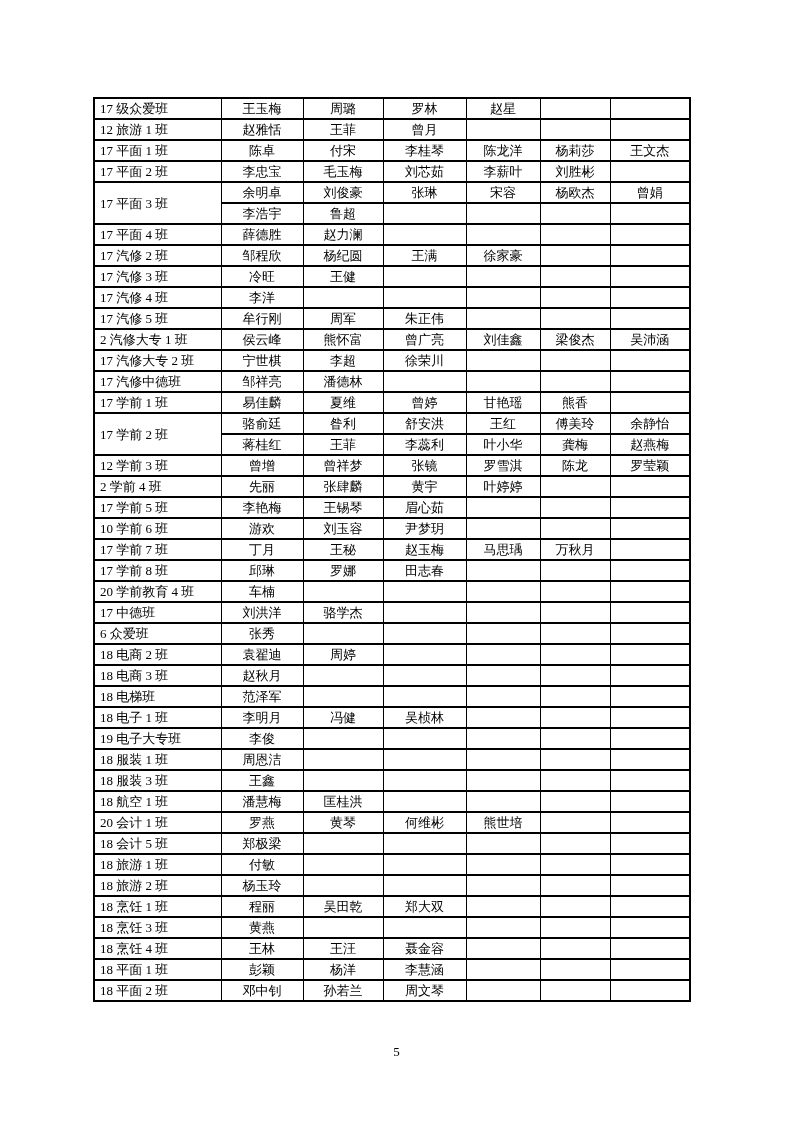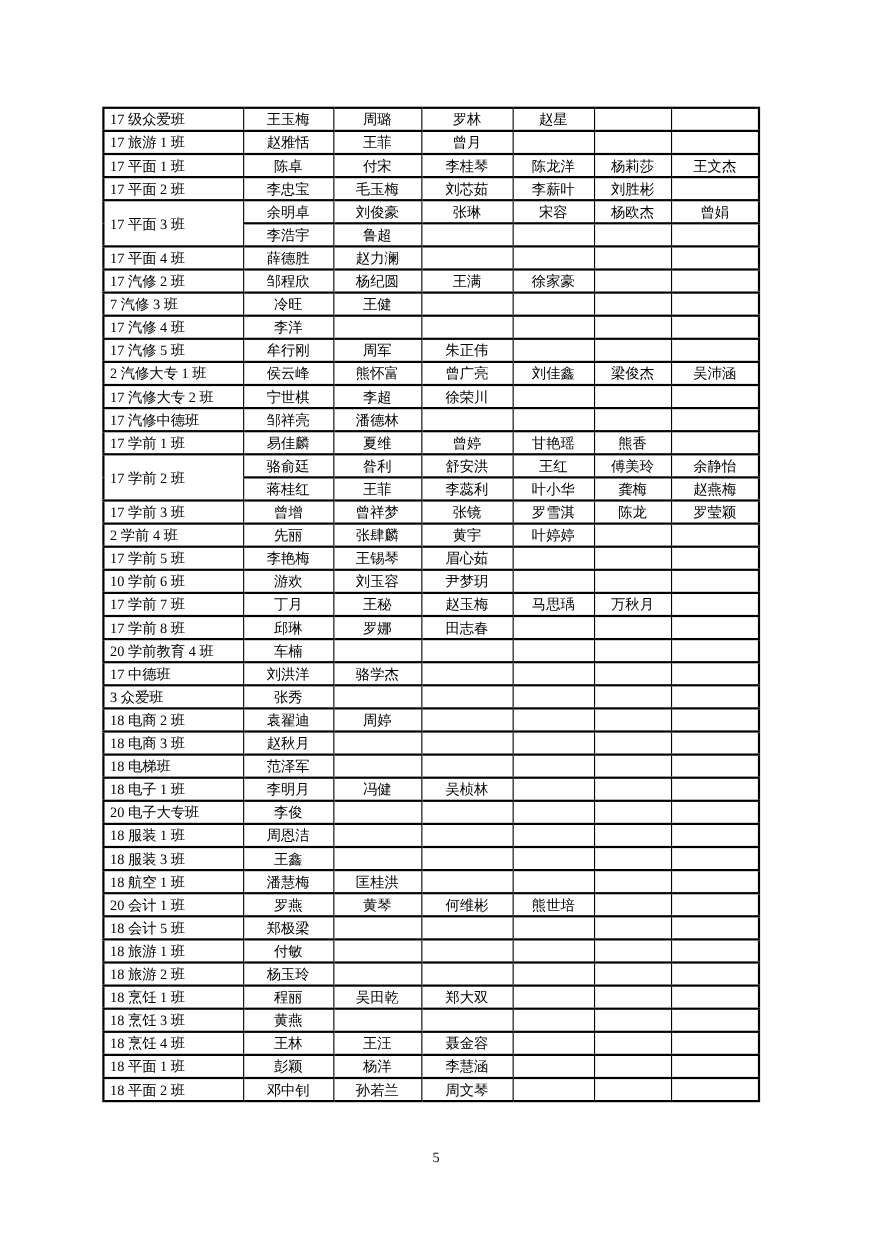--- a/index.html
+++ b/index.html
@@ -76,21 +76,21 @@
           <tr>
             <td class="class-cell">17 级众爱班</td>
             <td class="name-cell">王玉梅</td>
             <td class="name-cell">周璐</td>
             <td class="name-cell">罗林</td>
             <td class="name-cell">赵星</td>
             <td class="name-cell"></td>
             <td class="name-cell"></td>
           </tr>
           <tr>
-            <td class="class-cell">17 旅游 1 班</td>
+            <td class="class-cell">12 旅游 1 班</td>
             <td class="name-cell">赵雅恬</td>
             <td class="name-cell">王菲</td>
             <td class="name-cell">曾月</td>
             <td class="name-cell"></td>
             <td class="name-cell"></td>
             <td class="name-cell"></td>
           </tr>
           <tr>
             <td class="class-cell">17 平面 1 班</td>
             <td class="name-cell">陈卓</td>
@@ -138,21 +138,21 @@
           <tr>
             <td class="class-cell">17 汽修 2 班</td>
             <td class="name-cell">邹程欣</td>
             <td class="name-cell">杨纪圆</td>
             <td class="name-cell">王满</td>
             <td class="name-cell">徐家豪</td>
             <td class="name-cell"></td>
             <td class="name-cell"></td>
           </tr>
           <tr>
-            <td class="class-cell">7 汽修 3 班</td>
+            <td class="class-cell">17 汽修 3 班</td>
             <td class="name-cell">冷旺</td>
             <td class="name-cell">王健</td>
             <td class="name-cell"></td>
             <td class="name-cell"></td>
             <td class="name-cell"></td>
             <td class="name-cell"></td>
           </tr>
           <tr>
             <td class="class-cell">17 汽修 4 班</td>
             <td class="name-cell">李洋</td>
@@ -218,21 +218,21 @@
           </tr>
           <tr>
             <td class="name-cell">蒋桂红</td>
             <td class="name-cell">王菲</td>
             <td class="name-cell">李蕊利</td>
             <td class="name-cell">叶小华</td>
             <td class="name-cell">龚梅</td>
             <td class="name-cell">赵燕梅</td>
           </tr>
           <tr>
-            <td class="class-cell">17 学前 3 班</td>
+            <td class="class-cell">12 学前 3 班</td>
             <td class="name-cell">曾增</td>
             <td class="name-cell">曾祥梦</td>
             <td class="name-cell">张镜</td>
             <td class="name-cell">罗雪淇</td>
             <td class="name-cell">陈龙</td>
             <td class="name-cell">罗莹颖</td>
           </tr>
           <tr>
             <td class="class-cell">2 学前 4 班</td>
             <td class="name-cell">先丽</td>
@@ -290,21 +290,21 @@
           <tr>
             <td class="class-cell">17 中德班</td>
             <td class="name-cell">刘洪洋</td>
             <td class="name-cell">骆学杰</td>
             <td class="name-cell"></td>
             <td class="name-cell"></td>
             <td class="name-cell"></td>
             <td class="name-cell"></td>
           </tr>
           <tr>
-            <td class="class-cell">3 众爱班</td>
+            <td class="class-cell">6 众爱班</td>
             <td class="name-cell">张秀</td>
             <td class="name-cell"></td>
             <td class="name-cell"></td>
             <td class="name-cell"></td>
             <td class="name-cell"></td>
             <td class="name-cell"></td>
           </tr>
           <tr>
             <td class="class-cell">18 电商 2 班</td>
             <td class="name-cell">袁翟迪</td>
@@ -335,21 +335,21 @@
           <tr>
             <td class="class-cell">18 电子 1 班</td>
             <td class="name-cell">李明月</td>
             <td class="name-cell">冯健</td>
             <td class="name-cell">吴桢林</td>
             <td class="name-cell"></td>
             <td class="name-cell"></td>
             <td class="name-cell"></td>
           </tr>
           <tr>
-            <td class="class-cell">20 电子大专班</td>
+            <td class="class-cell">19 电子大专班</td>
             <td class="name-cell">李俊</td>
             <td class="name-cell"></td>
             <td class="name-cell"></td>
             <td class="name-cell"></td>
             <td class="name-cell"></td>
             <td class="name-cell"></td>
           </tr>
           <tr>
             <td class="class-cell">18 服装 1 班</td>
             <td class="name-cell">周恩洁</td>

